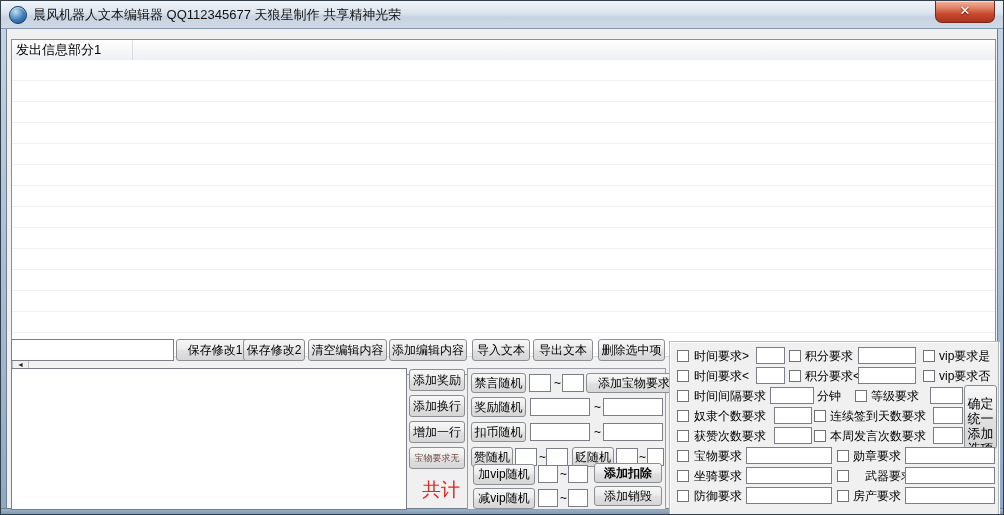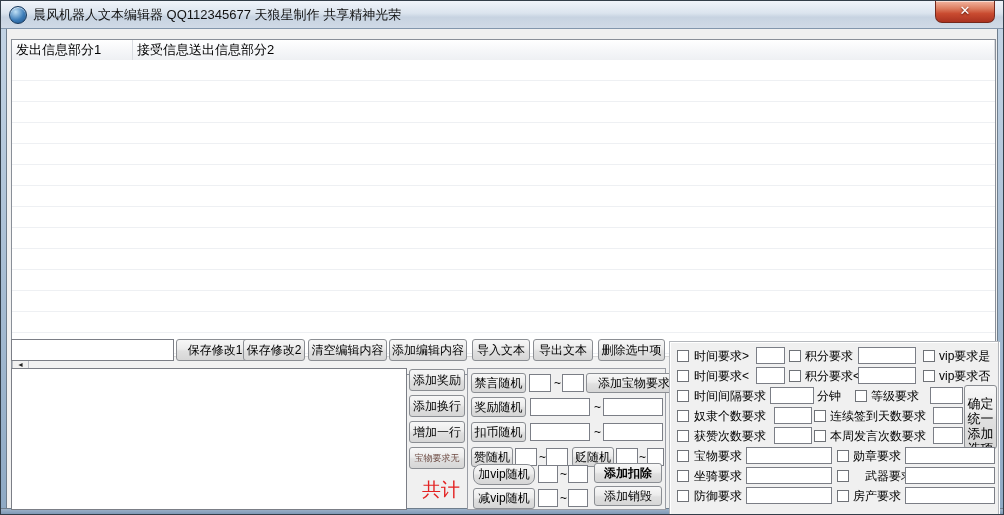--- a/index.html
+++ b/index.html
@@ -81,21 +81,20 @@
     <span>✕</span>
   </div>
 
   <div class="edge l"></div>
   <div class="edge r"></div>
   <div class="edge b"></div>
 
   <div class="listview">
     <div class="lv-header">
       <div class="lv-col lv-col1">发出信息部分1</div>
-      <div class="lv-col lv-col2">接受信息送出信息部分2</div>
     </div>
     <div class="lv-body"></div>
     <div class="hscroll">
       <div class="hs-btn">◄</div>
       <div class="hs-track"></div>
       <div class="hs-btn">►</div>
     </div>
   </div>
 
   <input class="inp" style="left: 10px; top: 338px; width: 163px; height: 22px;">
@@ -134,21 +133,21 @@
 
     <div class="btn" style="left:3px;top:78px;width:42px;height:20px;line-height:18px;">赞随机</div>
     <input class="inp" style="left: 47px; top: 79px; width: 22px; height: 18px;">
     <span class="tilde" style="left:71px;top:81px;">~</span>
     <input class="inp" style="left: 78px; top: 79px; width: 22px; height: 18px;">
     <div class="btn" style="left:104px;top:78px;width:42px;height:20px;line-height:18px;">贬随机</div>
     <input class="inp" style="left: 148px; top: 79px; width: 22px; height: 18px;">
     <span class="tilde" style="left:171px;top:81px;">~</span>
     <input class="inp" style="left: 179px; top: 79px; width: 17px; height: 18px;">
 
-    <div class="btn" style="left:5px;top:95px;width:62px;height:21px;line-height:19px;border-radius:8px;">加vip随机</div>
+    <div class="btn" style="left:5px;top:95px;width:62px;height:21px;line-height:19px;">加vip随机</div>
     <input class="inp" style="left: 70px; top: 96px; width: 20px; height: 18px;">
     <span class="tilde" style="left:92px;top:98px;">~</span>
     <input class="inp" style="left: 100px; top: 96px; width: 20px; height: 18px;">
     <div class="btn" style="left:126px;top:94px;width:68px;height:20px;line-height:18px;font-weight:bold;">添加扣除</div>
 
     <div class="btn" style="left:5px;top:119px;width:62px;height:21px;line-height:19px;">减vip随机</div>
     <input class="inp" style="left: 70px; top: 120px; width: 20px; height: 18px;">
     <span class="tilde" style="left:92px;top:122px;">~</span>
     <input class="inp" style="left: 100px; top: 120px; width: 20px; height: 18px;">
     <div class="btn" style="left:126px;top:117px;width:68px;height:20px;line-height:18px;">添加销毁</div>

